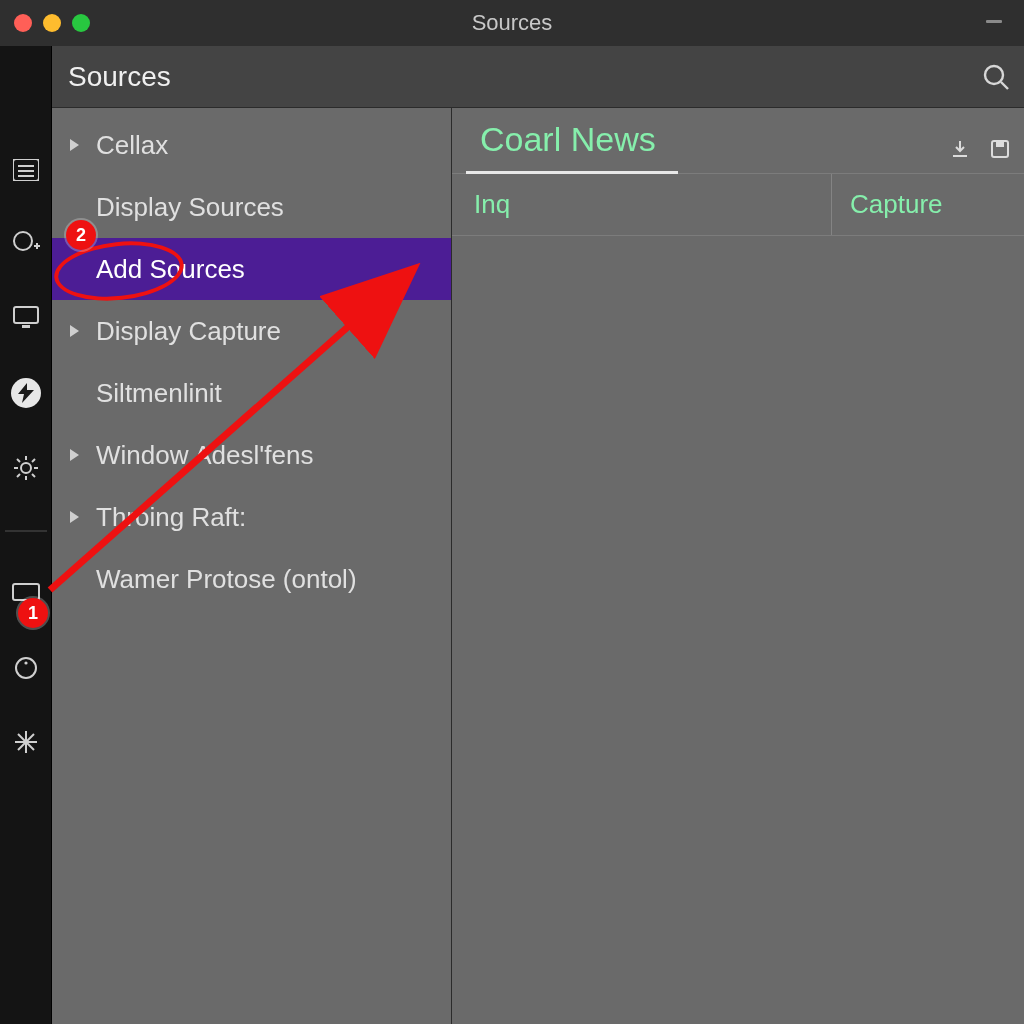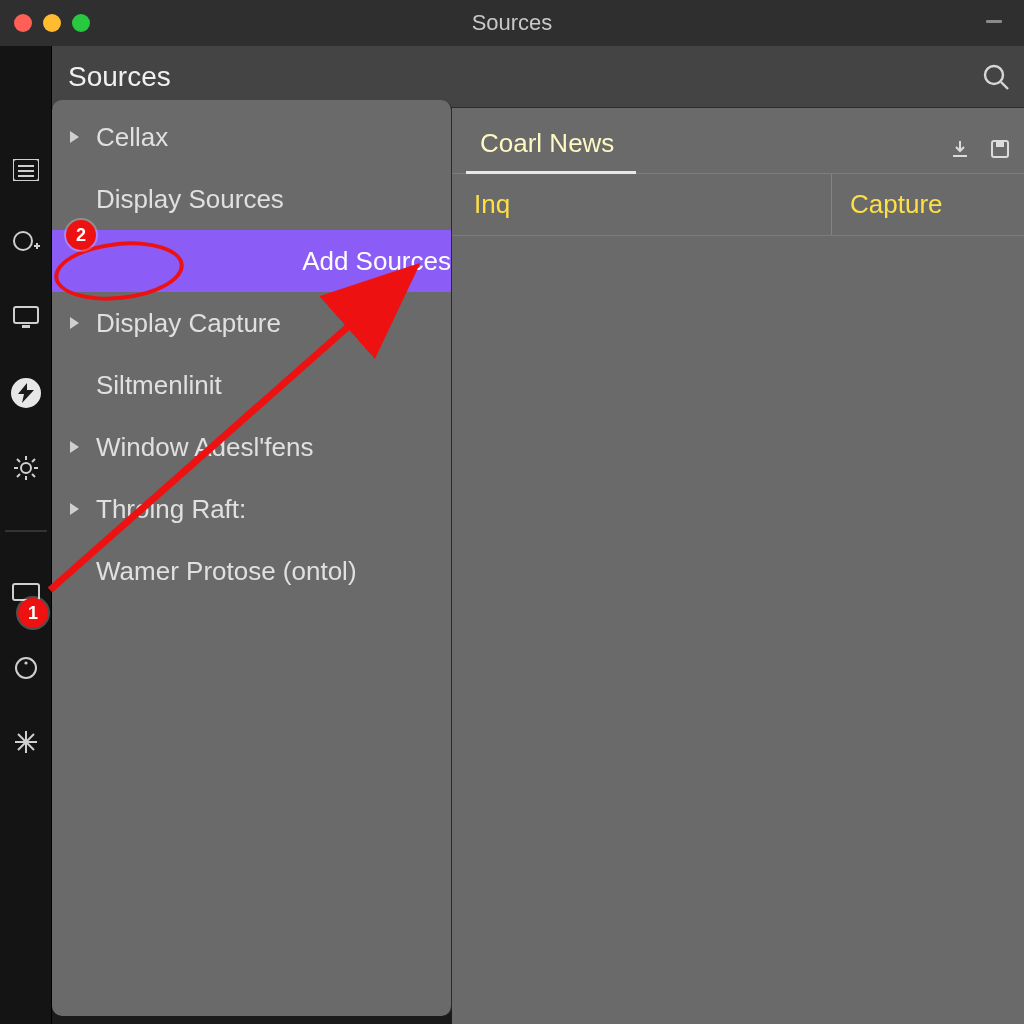--- a/index.html
+++ b/index.html
@@ -20,33 +20,33 @@
   .rail .i{ width:28px; height:28px; display:flex; align-items:center; justify-content:center; color:#cfcfcf; }
   .rail .i.inv{ background:#e7e7e7; color:#1a1a1a; border-radius:50%; width:30px; height:30px; }
   .rail .sep{ width:42px; height:2px; background:#333; margin:2px 0; }
 
   
   .header{ position:absolute; left:52px; top:46px; width:972px; height:62px; background:#444; border-bottom:1px solid #2b2b2b; display:flex; align-items:center; }
   .header .h-title{ font-size:28px; font-weight:500; color:#f0f0f0; margin-left:16px; }
   .header .search{ position:absolute; right:14px; top:50%; transform:translateY(-50%); color:#d7d7d7; }
 
   
-  .tree{ position:absolute; left:52px; top:100px; width:400px; height:916px; background:#6a6a6a; border-right:1px solid #2b2b2b; padding-top:6px;border-radius:10px; }
+  .tree{ position:absolute; left:52px; top:108px; width:400px; height:916px; background:#6a6a6a; border-right:1px solid #2b2b2b; padding-top:6px; }
   .tree .row{ height:62px; display:flex; align-items:center; font-size:26px; color:#e0e0e0; padding-left:44px; position:relative; cursor:default; }
   .tree .row.chev::before{ content:""; position:absolute; left:18px; top:50%; width:0; height:0; border-top:6px solid transparent; border-bottom:6px solid transparent; border-left:9px solid #cfcfcf; transform:translateY(-50%); }
-  .tree .row.sel{ background:#8b5cf6; color:#fff;justify-content:flex-end; }
+  .tree .row.sel{ background:#4c1d95; color:#fff; }
 
   
   .content{ position:absolute; left:452px; top:108px; width:572px; height:916px; background:#6a6a6a; }
   .content .tabbar{ height:66px; display:flex; align-items:flex-end; position:relative; border-bottom:1px solid rgba(255,255,255,0.12); }
-  .content .tab{ font-size:26px; color:#fef9c3; padding:0 22px 14px 22px; margin-left:6px; position:relative; }
+  .content .tab{ font-size:34px; color:#86efac; padding:0 22px 14px 22px; margin-left:6px; position:relative; }
   .content .tab.active::after{ content:""; position:absolute; left:8px; right:0; bottom:-1px; height:3px; background:#e8e8e8; }
   .content .tab-icons{ position:absolute; right:14px; bottom:14px; display:flex; gap:20px; color:#dcdcdc; }
   .content .cols{ height:62px; display:flex; align-items:center; border-bottom:1px solid rgba(255,255,255,0.12); }
-  .content .col{ font-size:26px; color:#fde047; }
+  .content .col{ font-size:26px; color:#86efac; }
   .content .col.a{ width:380px; padding-left:22px; border-right:1px solid rgba(255,255,255,0.18); height:100%; display:flex; align-items:center; }
   .content .col.b{ padding-left:18px; }
   .content .datarow{ height:70px; background:#5d6672; display:flex; align-items:center; padding-left:72px; font-size:26px; color:#d5d8dc; position:relative; }
   .content .datarow .fi{ position:absolute; left:72px; }
   .content .datarow span.lbl{ margin-left:38px; }
 
   
   .badge{ position:absolute; width:30px; height:30px; background:#e11; border-radius:50%; color:#fff; font-size:18px; font-weight:600; display:flex; align-items:center; justify-content:center; box-shadow:0 0 0 2px rgba(255,255,255,0.25); }
   .ring{ position:absolute; left:54px; top:242px; width:130px; height:58px; border:4px solid #e11; border-radius:50%/50%; transform:rotate(-6deg); pointer-events:none; }
   .arrow{ position:absolute; pointer-events:none; }

